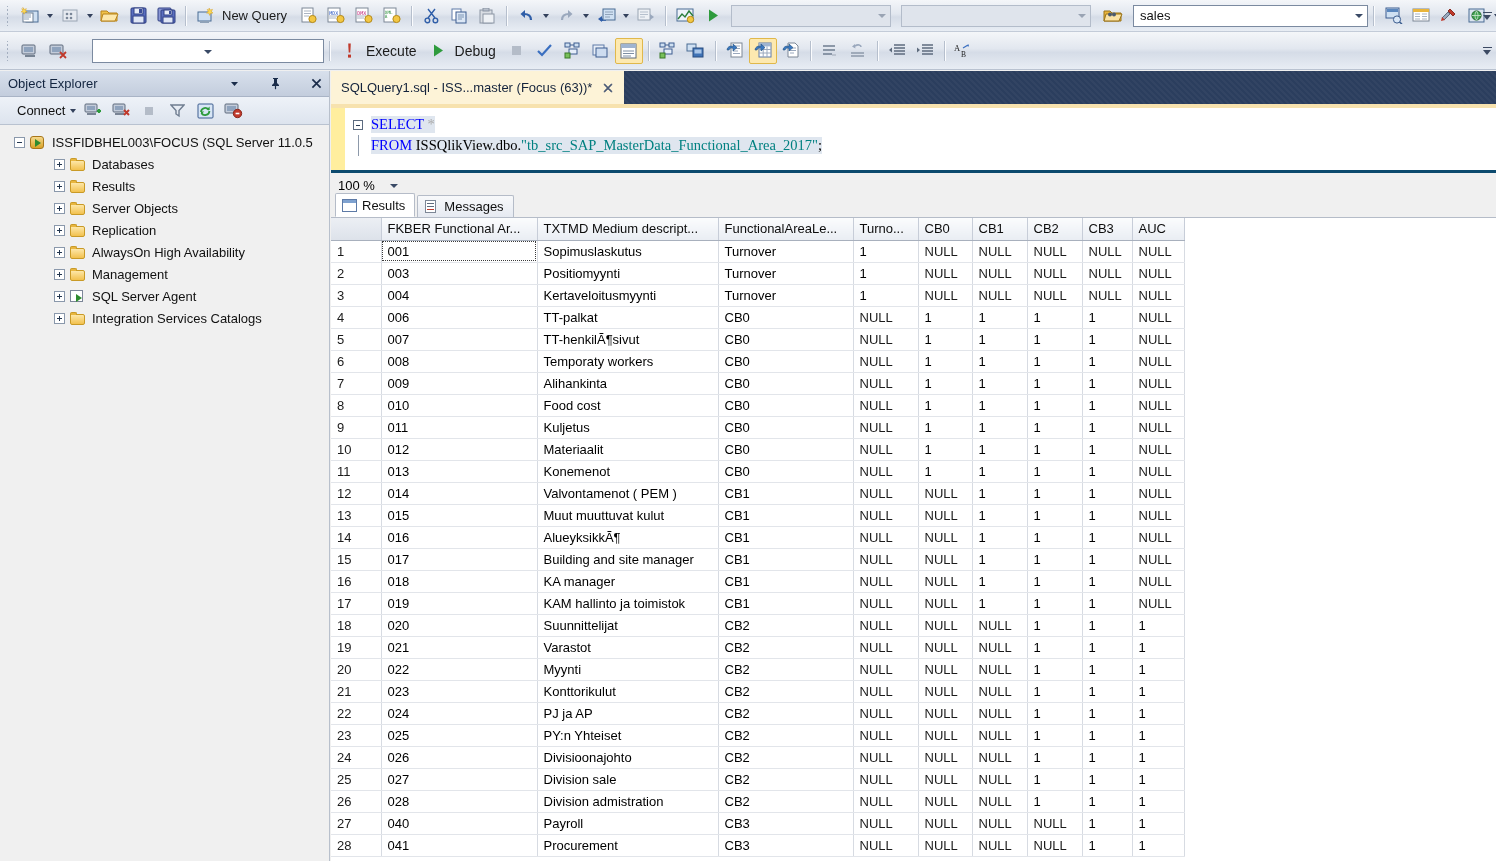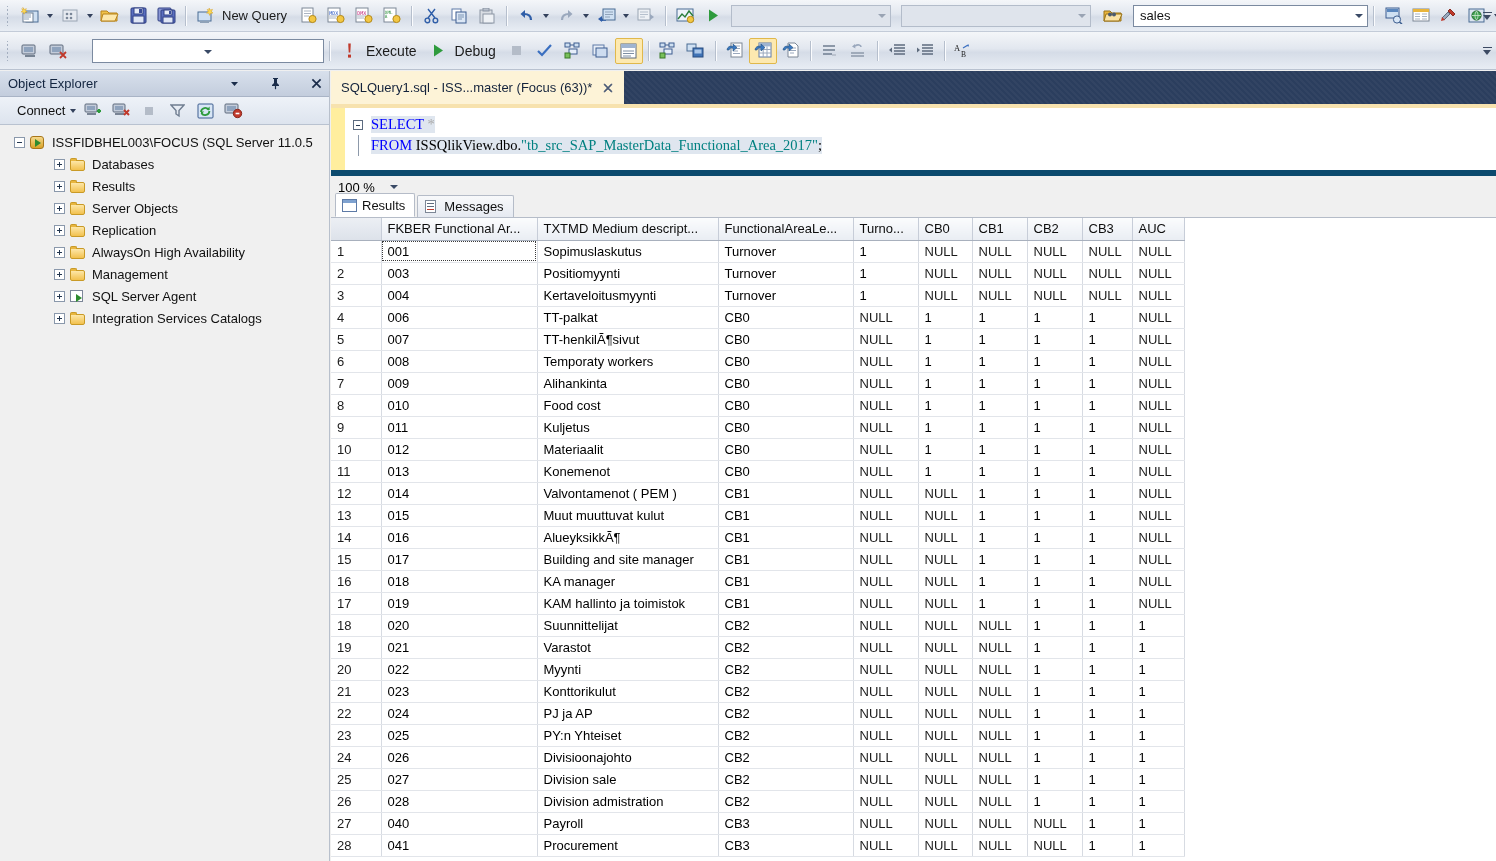--- a/index.html
+++ b/index.html
@@ -118,21 +118,21 @@
   .boxminus:before{content:"";position:absolute;left:2px;top:4px;width:4px;height:1px;background:#2a3c55;}
   .vbar{width:26px;height:21px;flex:none;display:flex;align-items:center;justify-content:center;}
   .vbar i{width:1px;height:21px;background:#8d99aa;display:block;}
   .kw{color:#0000ff;}
   .st{color:#aaaaaa;}
   .idt{color:#008080;}
   .pl{color:#000;}
   .hl{background:#dfe6ef;}
 
   .zoombar{
-    height:28px;background:#f0f0f0;border-top:6px solid #0c4a6e;
+    height:28px;background:#f0f0f0;border-top:3px solid #0c4a6e;
     display:flex;align-items:center;padding-left:4px;box-sizing:border-box;
   }
   .zcombo{width:66px;height:20px;background:#f0f0f0;display:flex;align-items:center;font-size:13px;}
   .zcombo .zv{flex:1;padding-left:3px;}
   .zcombo .zd{width:14px;display:flex;align-items:center;justify-content:center;}
   .zcombo .zd:after{content:"";border-left:4px solid transparent;border-right:4px solid transparent;border-top:4px solid #3a4a66;}
   .leftarrow{width:14px;height:20px;display:flex;align-items:center;justify-content:center;}
   .leftarrow:after{content:"";border-top:3.5px solid transparent;border-bottom:3.5px solid transparent;border-right:4px solid #6a7party;}
   .leftarrow:after{border-right-color:#70798a;}
 

